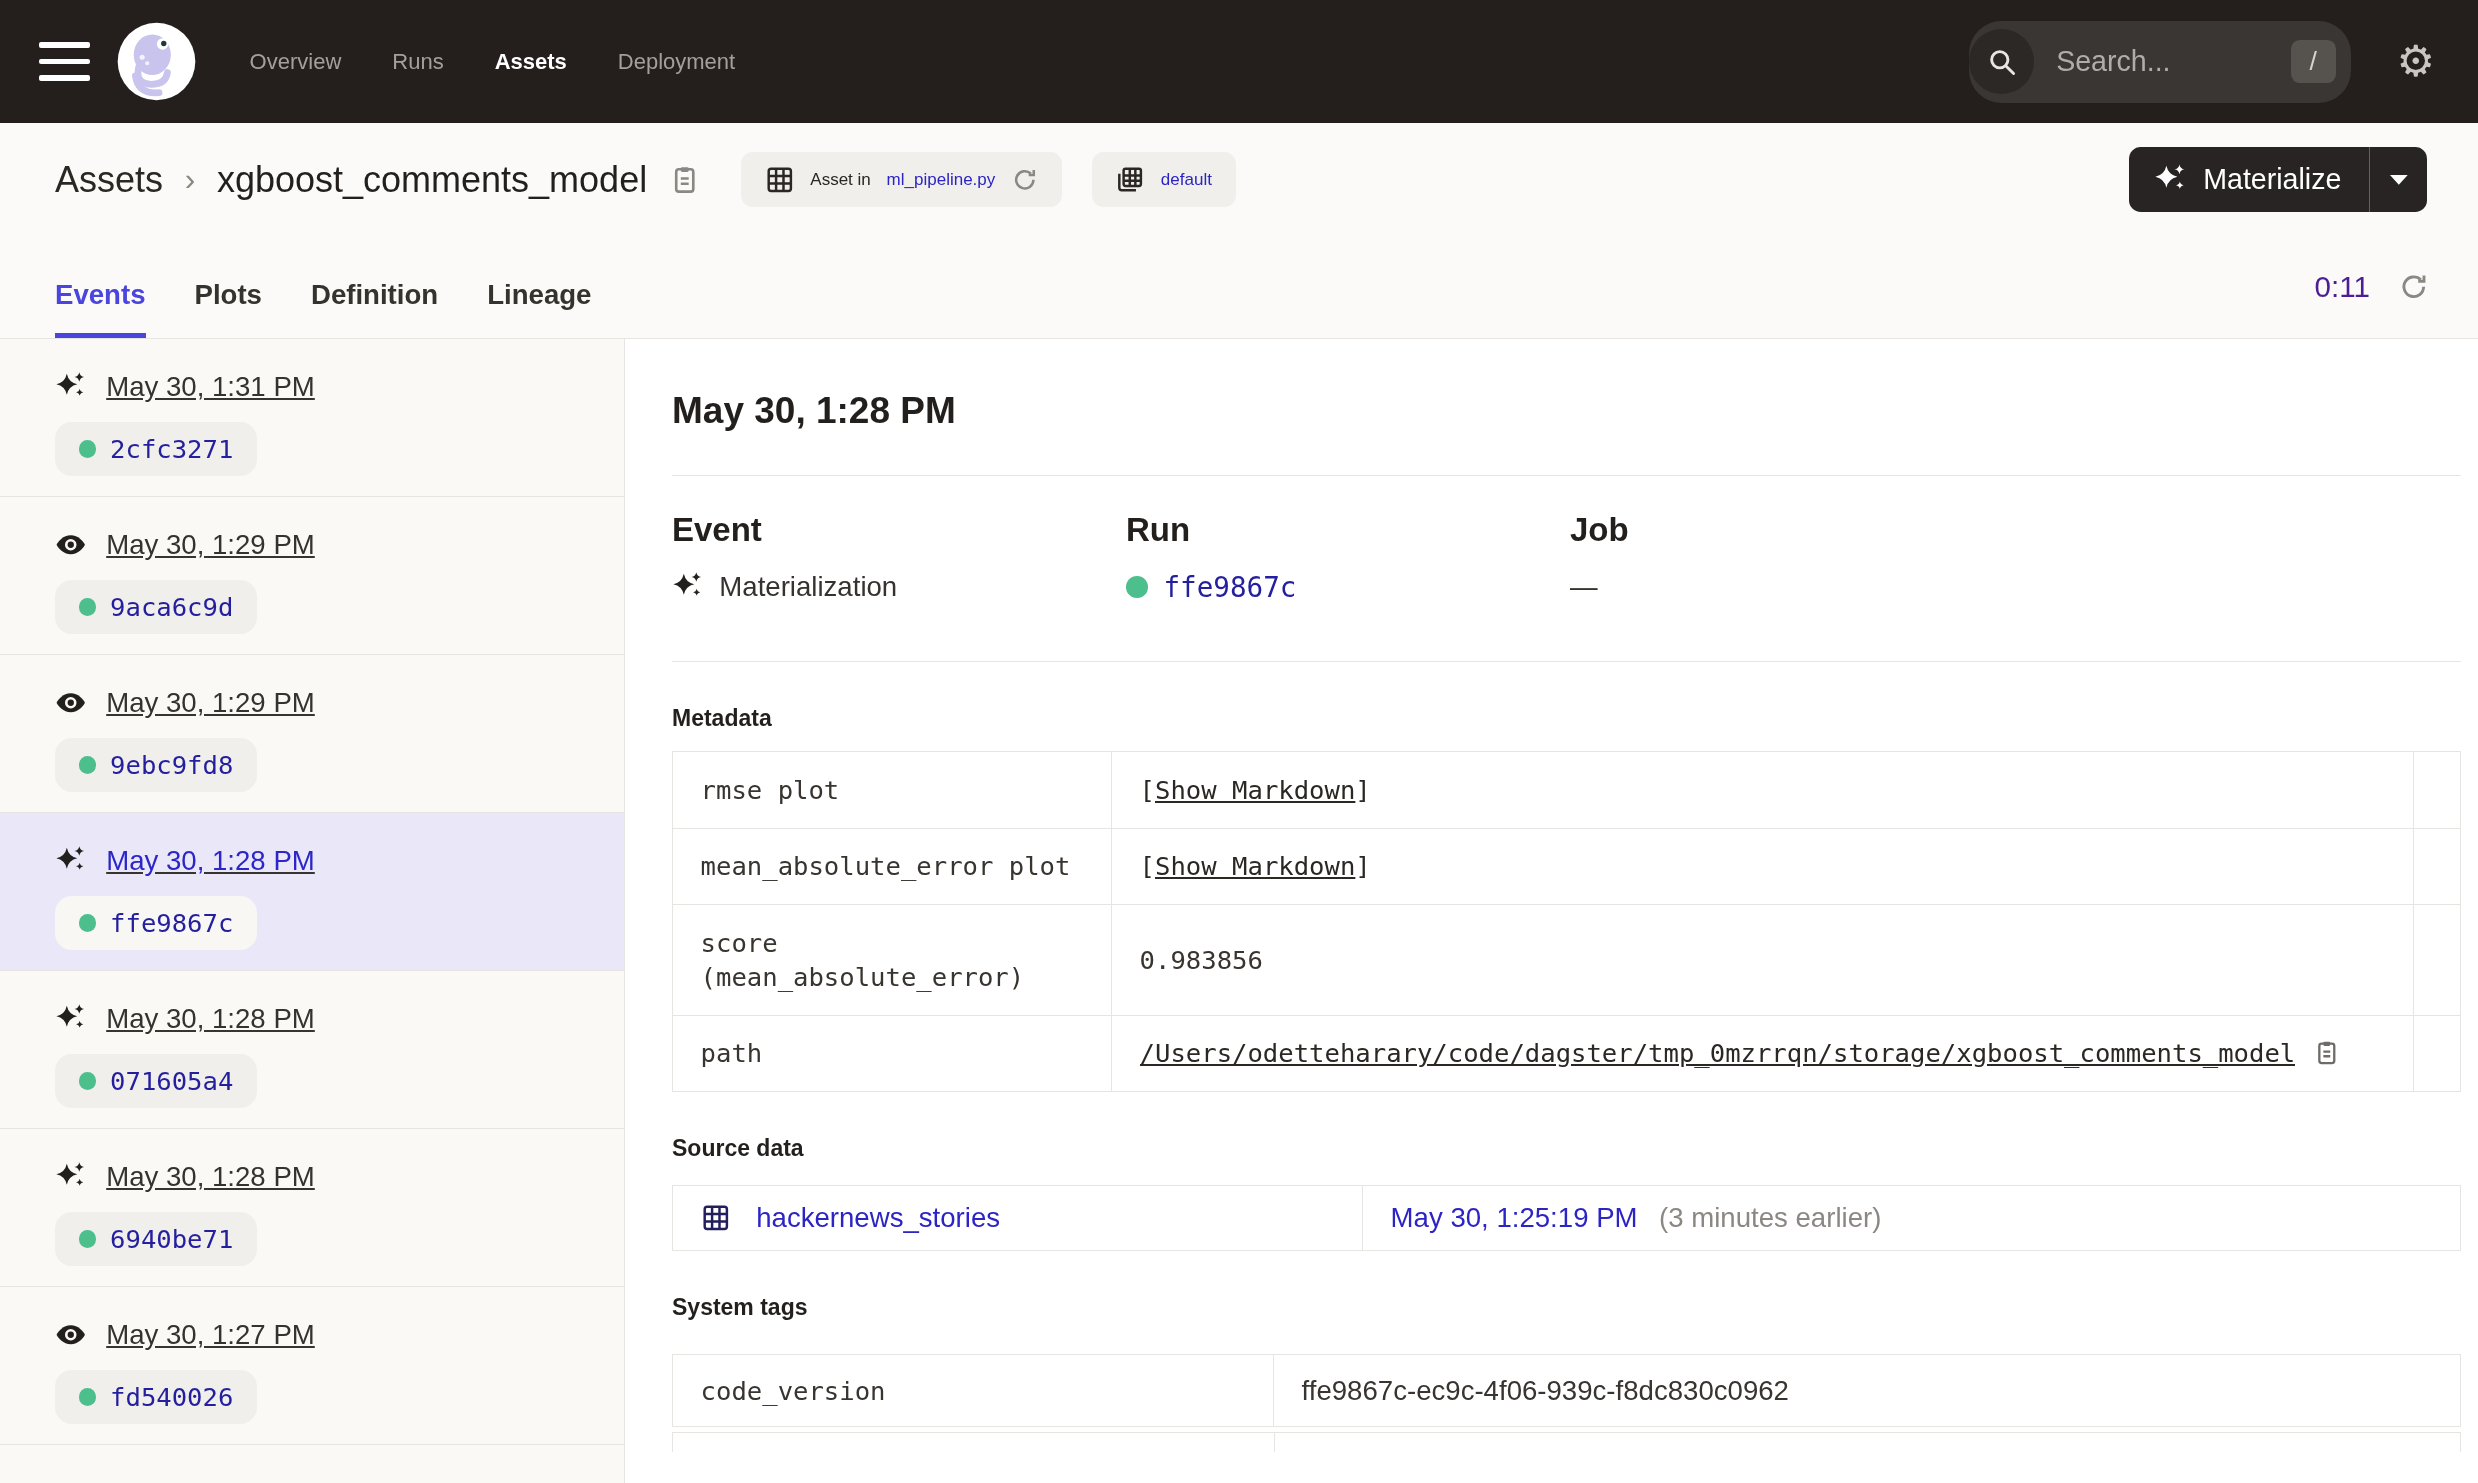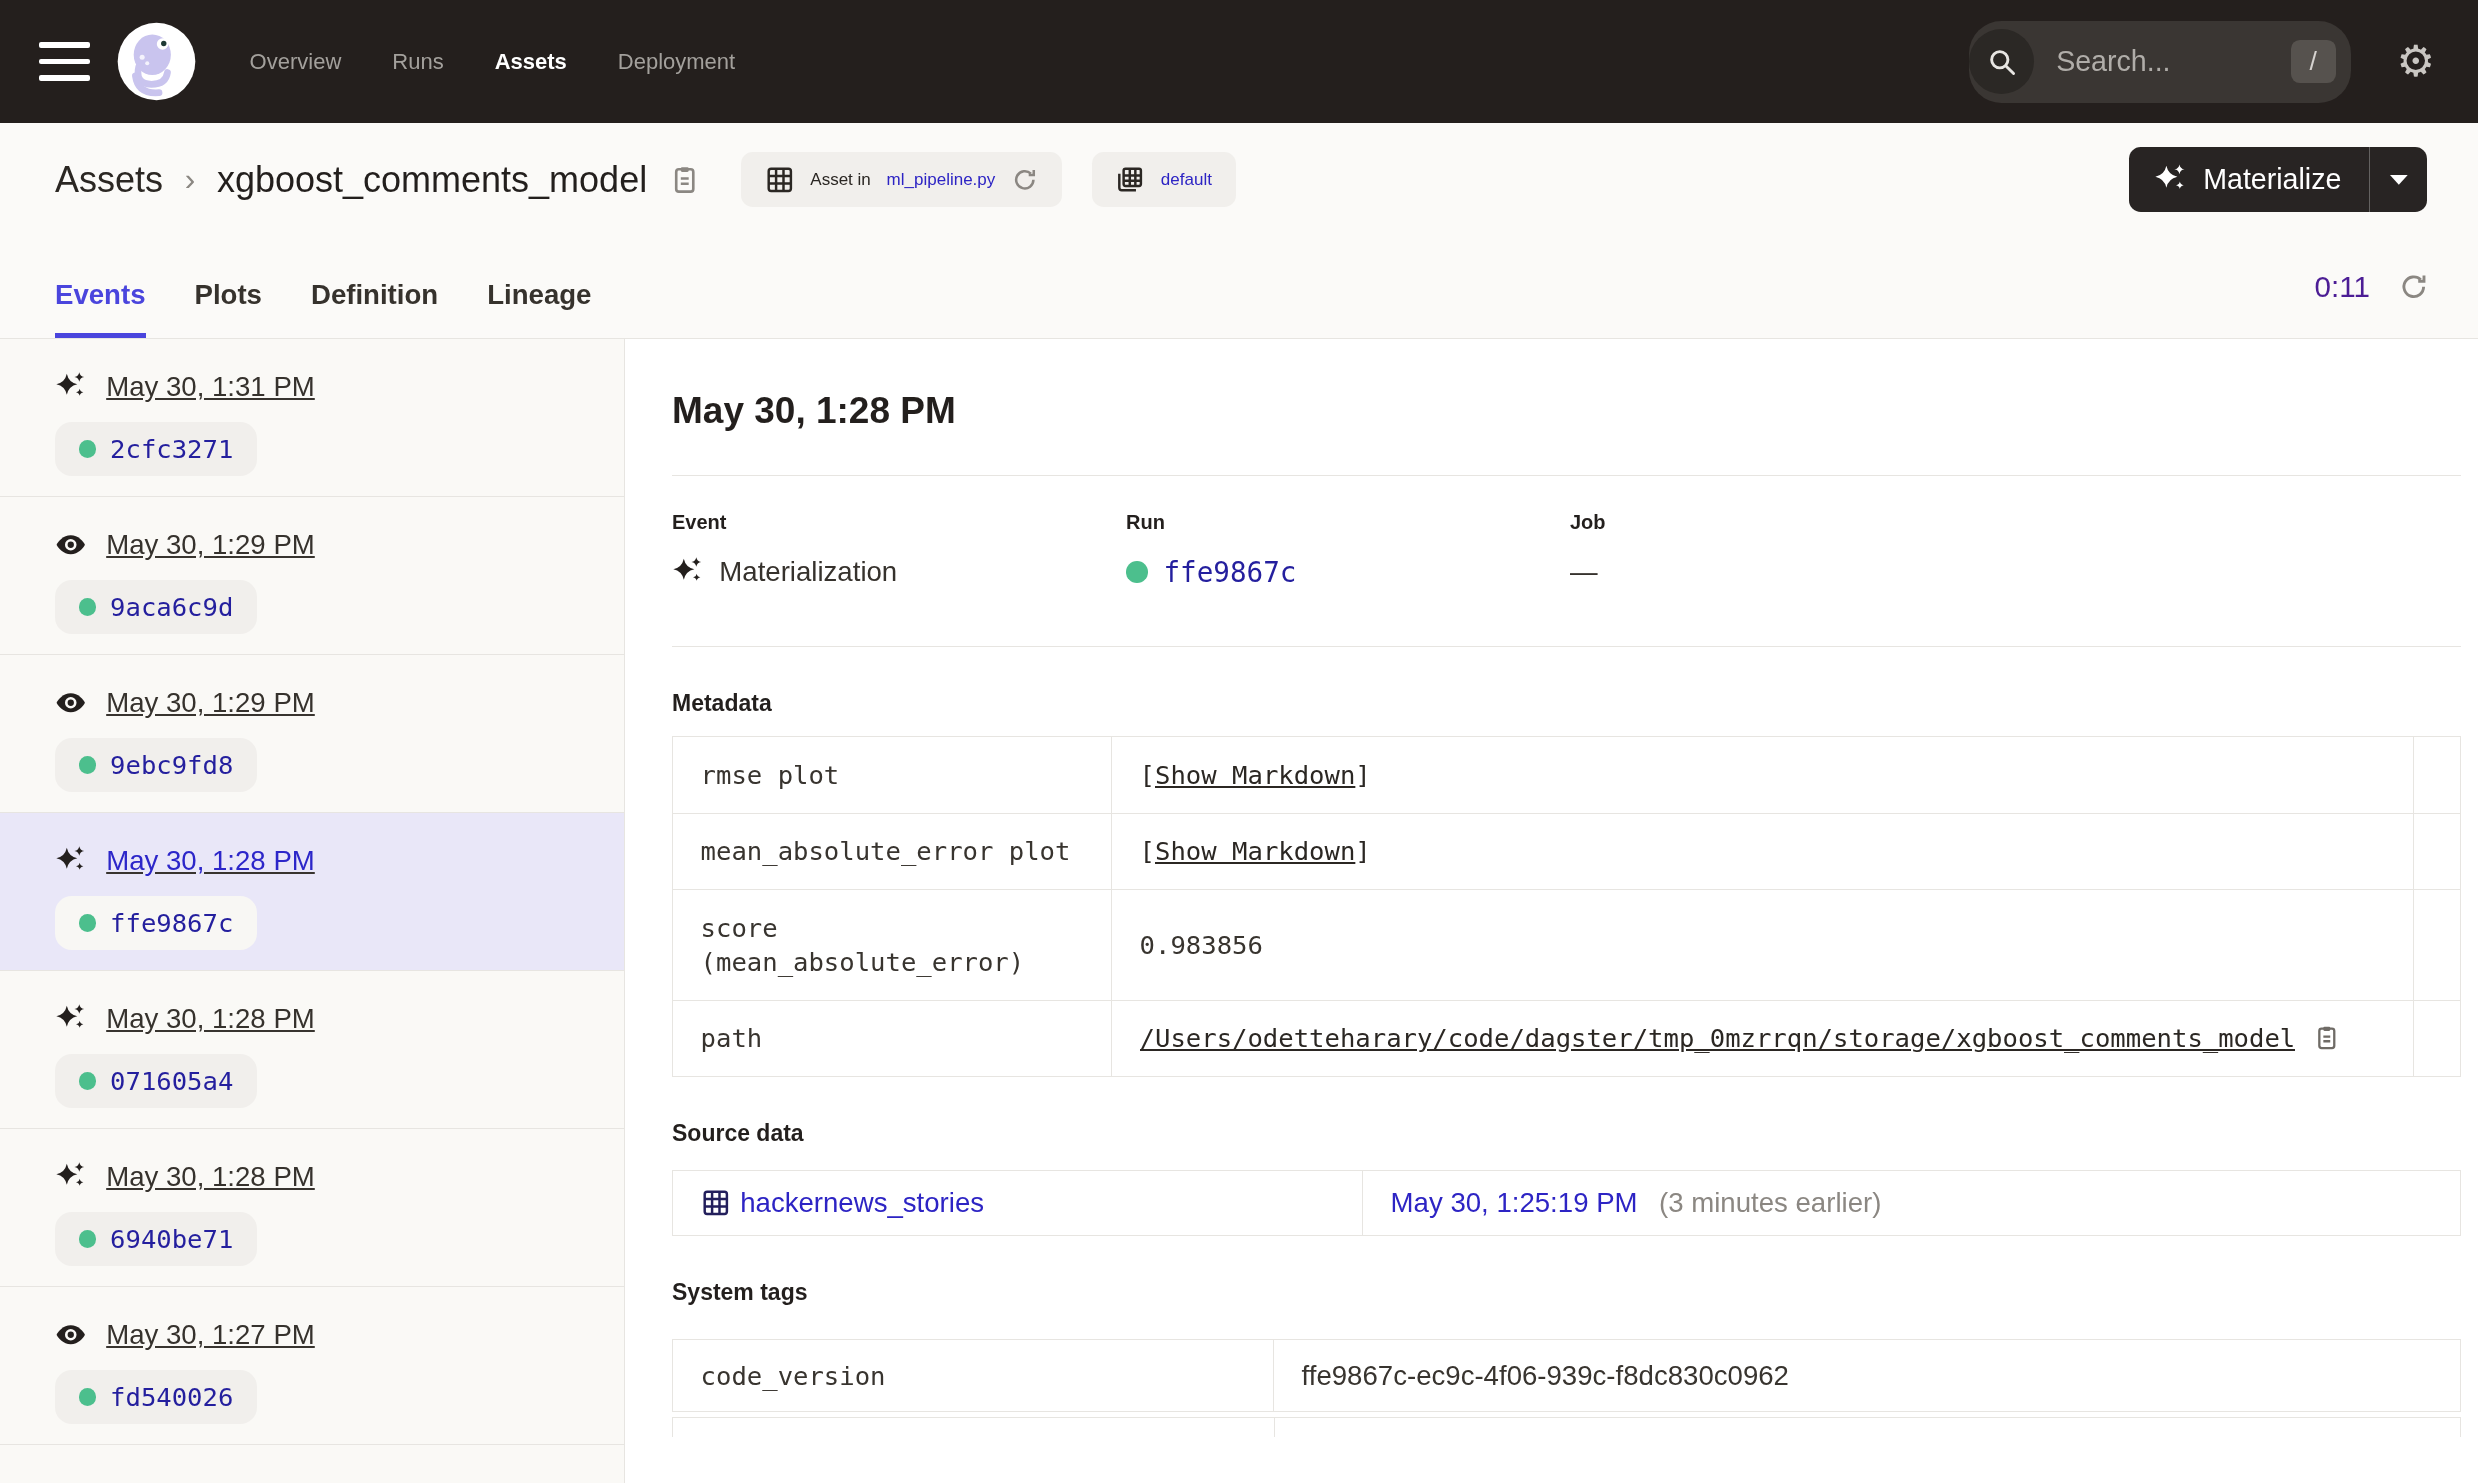--- a/index.html
+++ b/index.html
@@ -63,42 +63,42 @@
   .run-pill { margin-top:19.7px; margin-left:0; display:inline-flex; align-items:center; gap:13.8px; height:54px; padding:0 23.6px; border-radius:16.7px; background:#f1efec; cursor:pointer; }
   .event-row.selected .run-pill { background:#f8f7f4; }
   .dot { width:17.7px; height:17.7px; border-radius:50%; background:#4cbf8d; flex:none; }
   .run-id { font-family:"DejaVu Sans Mono", monospace; font-size:25.6px; color:#241f9e; }
 
   
   .detail { flex:1; padding:0 16.7px 0 47px; background:#ffffff; }
   .detail-title { font-size:37px; font-weight:700; color:#231f1d; margin-top:51px; }
   .divider { height:1px; background:#e7e5e1; margin-top:43px; }
   .cols { display:grid; grid-template-columns:454px 444px 1fr; margin-top:35px; }
-  .col-label { font-size:20px; font-weight:700; color:#231f1d; }
+  .col-label { font-size:33px; font-weight:700; color:#231f1d; }
   .col-value { margin-top:21.7px; font-size:27.6px; color:#36322d; display:flex; align-items:center; gap:15.8px; }
   .col-value svg { width:31.5px; height:31.5px; color:#231f1d; }
   .run-link { font-family:"DejaVu Sans Mono", monospace; font-size:27.6px; color:#241f9e; cursor:pointer; }
   .col-value .dot { width:21.7px; height:21.7px; }
   .dash { color:#36322d; }
   .divider2 { height:1px; background:#e7e5e1; margin-top:57px; }
   .section-h { font-size:23px; font-weight:700; color:#231f1d; margin-top:43px; }
 
   table { border-collapse:collapse; width:1789px; background:#fff; table-layout:fixed; }
   td { border:1px solid #e7e5e1; vertical-align:middle; }
   .meta-table { margin-top:19.7px; font-family:"DejaVu Sans Mono", monospace; font-size:25.6px; color:#38342f; }
   .meta-table td { padding:20.7px 27.6px; line-height:34px; }
   .md-link { color:#2b2723; cursor:pointer; }
   .md-link .u { text-decoration:underline; }
   .path-cell { display:flex; align-items:center; gap:17.7px; }
   .path-link { color:#2b2723; text-decoration:underline; cursor:pointer; overflow:hidden; white-space:nowrap; }
   .path-cell svg { width:27.6px; height:27.6px; color:#6f6b66; flex:none; cursor:pointer; }
 
   .source-table { margin-top:23.6px; font-size:27.6px; }
   .source-table td { padding:15.8px 27.6px; }
-  .asset-cell { display:flex; align-items:center; gap:10px; }
+  .asset-cell { display:flex; align-items:center; gap:26px; }
   .asset-cell svg { width:29.6px; height:29.6px; color:#231f5c; }
   .blue-link { color:#2d24c4; cursor:pointer; }
   .note { color:#8b8782; margin-left:13.8px; }
 
   .tags-table { margin-top:33px; font-size:27.6px; }
   .tags-table td { padding:19.7px 27.6px; }
   .tag-key { font-family:"DejaVu Sans Mono", monospace; font-size:25.6px; }
   .partial-row { width:1789px; height:19.7px; margin-top:4.9px; background:#fff; border:1px solid #e7e5e1; border-bottom:none; position:relative; }
   .partial-row::before { content:""; position:absolute; left:601px; top:0; bottom:0; border-left:1px solid #e7e5e1; }
 </style>

